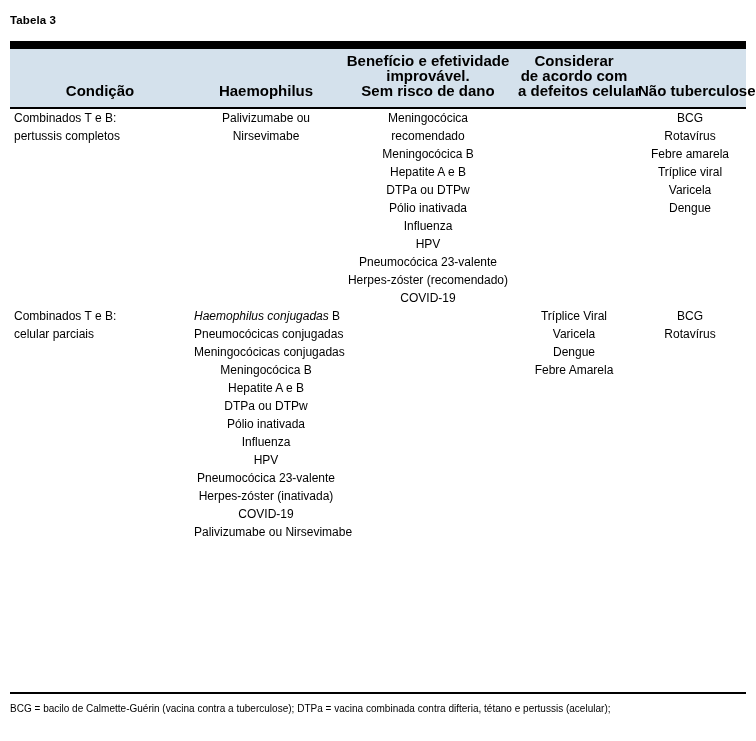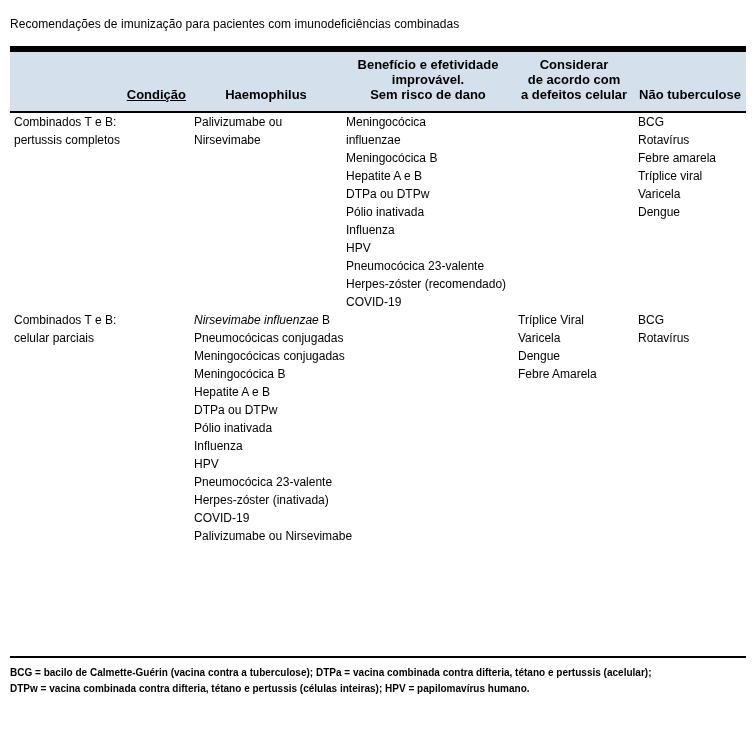--- a/index.html
+++ b/index.html
@@ -46,34 +46,33 @@
   }
   table.main {
     width: 736px;
     border-collapse: collapse;
     table-layout: fixed;
   }
   table.main thead tr.head-row {
     background: #d4e1ec;
   }
   table.main thead th {
-    font-size: 13px;
+    font-size: 15px;
     font-weight: bold;
     line-height: 15px;
     vertical-align: bottom;
     padding: 0 4px 9px 4px;
     height: 63px;
     box-sizing: border-box;
-    border-top: 6px solid #000000;
+    border-top: 8px solid #000000;
     border-bottom: 2px solid #000000;
   }
   th.col-cond {
-    text-align: right;
+    text-align: center;
     padding-left: 7px;
-    text-decoration: underline;
   }
   th.col-rec,
   th.col-ben,
   th.col-cons,
   th.col-nao {
     text-align: center;
   }
 
   table.main tbody td {
     font-size: 12px;
@@ -83,58 +82,57 @@
   }
   td.c-cond {
     text-align: left;
     padding-left: 7px;
     white-space: nowrap;
   }
   td.c-rec,
   td.c-ben,
   td.c-cons,
   td.c-nao {
-    text-align: left;
+    text-align: center;
     margin-top: 35px;
   }
   tr.data-row-1 td { padding-top: 34px; }
   tr.data-row-2 td { padding-top: 36px; }
   tr.data-row-2 { height: 262px; }
 
   .cell-line { display: block; white-space: nowrap; }
   .ital { font-style: italic; }
 
   
   .foot-wrap {
     position: absolute;
     left: 10px;
-    top: 656px;
-    width: 736px;
-    font-weight: bold;
+    top: 692px;
+    width: 736px;
   }
   .foot-rule {
     border-top: 2px solid #000000;
     width: 736px;
     height: 0;
   }
   .foot-text {
     font-size: 10px;
     line-height: 16px;
     padding-top: 7px;
     letter-spacing: 0.01px;
   }
   .foot-text span { display: block; white-space: nowrap; }
 </style>
 </head>
 <body>
 
 <div class="page">
 
   <div class="caption-block">
-    <div class="caption-title">Recomendações de imunização para pacientes com imunodeficiências combinadas</div>
+    <div class="caption-label">Tabela 3</div>
   </div>
 
   <div class="table-wrap">
     <table class="main">
       <colgroup>
         <col style="width:180px">
         <col style="width:152px">
         <col style="width:172px">
         <col style="width:120px">
         <col style="width:112px">
@@ -168,21 +166,21 @@
           <td class="c-cond">
               <span class="cell-line">Combinados T e B:</span>
               <span class="cell-line">pertussis completos</span>
             </td>
           <td class="c-rec">
               <span class="cell-line">Palivizumabe ou</span>
               <span class="cell-line">Nirsevimabe</span>
             </td>
           <td class="c-ben">
               <span class="cell-line">Meningocócica</span>
-              <span class="cell-line">influenzae</span>
+              <span class="cell-line">recomendado</span>
               <span class="cell-line">Meningocócica B</span>
               <span class="cell-line">Hepatite A e B</span>
               <span class="cell-line">DTPa ou DTPw</span>
               <span class="cell-line">Pólio inativada</span>
               <span class="cell-line">Influenza</span>
               <span class="cell-line">HPV</span>
               <span class="cell-line">Pneumocócica 23-valente</span>
               <span class="cell-line">Herpes-zóster (recomendado)</span>
               <span class="cell-line">COVID-19</span>
             </td>
@@ -196,21 +194,21 @@
               <span class="cell-line">Dengue</span>
             </td>
         </tr>
 
         <tr class="data-row-2">
           <td class="c-cond">
               <span class="cell-line">Combinados T e B:</span>
               <span class="cell-line">celular parciais</span>
             </td>
           <td class="c-rec">
-            <span class="cell-line"><em class="ital">Nirsevimabe influenzae</em><span> B</span></span>
+            <span class="cell-line"><em class="ital">Haemophilus conjugadas</em><span> B</span></span>
             <span><span class="cell-line">Pneumocócicas conjugadas</span><span class="cell-line">Meningocócicas conjugadas</span><span class="cell-line">Meningocócica B</span><span class="cell-line">Hepatite A e B</span><span class="cell-line">DTPa ou DTPw</span><span class="cell-line">Pólio inativada</span><span class="cell-line">Influenza</span><span class="cell-line">HPV</span><span class="cell-line">Pneumocócica 23-valente</span><span class="cell-line">Herpes-zóster (inativada)</span><span class="cell-line">COVID-19</span><span class="cell-line">Palivizumabe ou Nirsevimabe</span></span>
           </td>
           <td class="c-ben"></td>
           <td class="c-cons">
               <span class="cell-line">Tríplice Viral</span>
               <span class="cell-line">Varicela</span>
               <span class="cell-line">Dengue</span>
               <span class="cell-line">Febre Amarela</span>
             </td>
           <td class="c-nao">
@@ -220,17 +218,16 @@
         </tr>
 
       </tbody>
     </table>
   </div>
 
   <div class="foot-wrap">
     <div class="foot-rule"></div>
     <div class="foot-text">
       <span>BCG = bacilo de Calmette-Guérin (vacina contra a tuberculose); DTPa = vacina combinada contra difteria, tétano e pertussis (acelular);</span>
-      <span>DTPw = vacina combinada contra difteria, tétano e pertussis (células inteiras); HPV = papilomavírus humano.</span>
     </div>
   </div>
 
 </div>
 
 </body></html>

